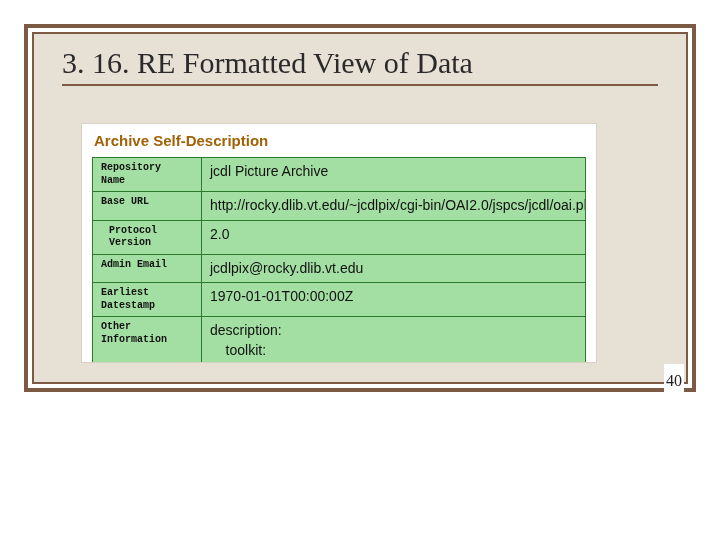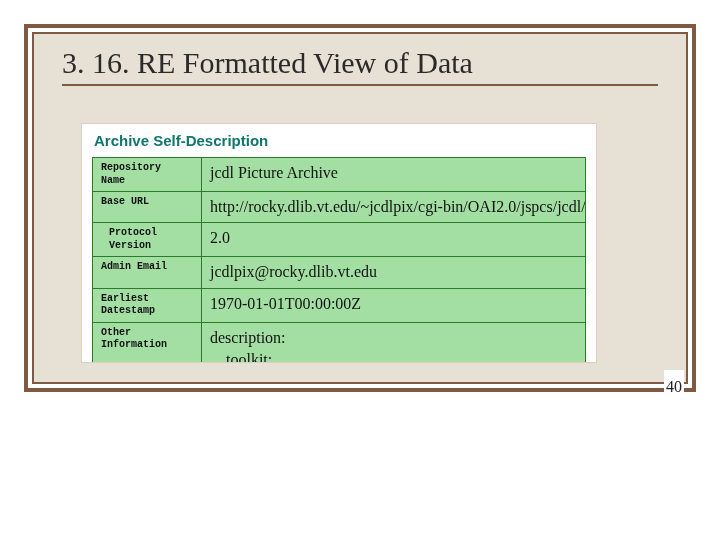--- a/index.html
+++ b/index.html
@@ -59,21 +59,21 @@
   .panel-inner {
     position: absolute;
     inset: 0;
     padding: 6px 10px 10px 10px;
     box-sizing: border-box;
   }
   .subheading {
     font-family: Verdana, Arial, sans-serif;
     font-size: 15px;
     font-weight: bold;
-    color: #0f766e;
+    color: #a16207;
     margin: 2px 0 8px 2px;
   }
   table.archive {
     border-collapse: collapse;
     width: 100%;
     background: #a3dfa3;
     table-layout: fixed;
   }
   table.archive td {
     border: 1px solid #2c7a2c;
@@ -82,31 +82,31 @@
   }
   table.archive td.k {
     width: 92px;
     font-family: "Courier New", monospace;
     font-size: 10px;
     font-weight: bold;
     color: #111;
     line-height: 1.25;
   }
   table.archive td.v {
-    font-family: Liberation Serif, serif;
-    font-size: 16px;
+    font-family: Liberation Sans, sans-serif;
+    font-size: 14px;
     color: #111;
     line-height: 1.4;
     white-space: pre;
     overflow: hidden;
   }
   .pagenum {
     position: absolute;
     right: 36px;
-    bottom: 12px;
+    bottom: 18px;
     font-family: "Times New Roman", serif;
     font-size: 16px;
     color: #222;
     background: #fff;
     padding: 8px 2px;
   }
 </style>
 </head>
 <body>
 

